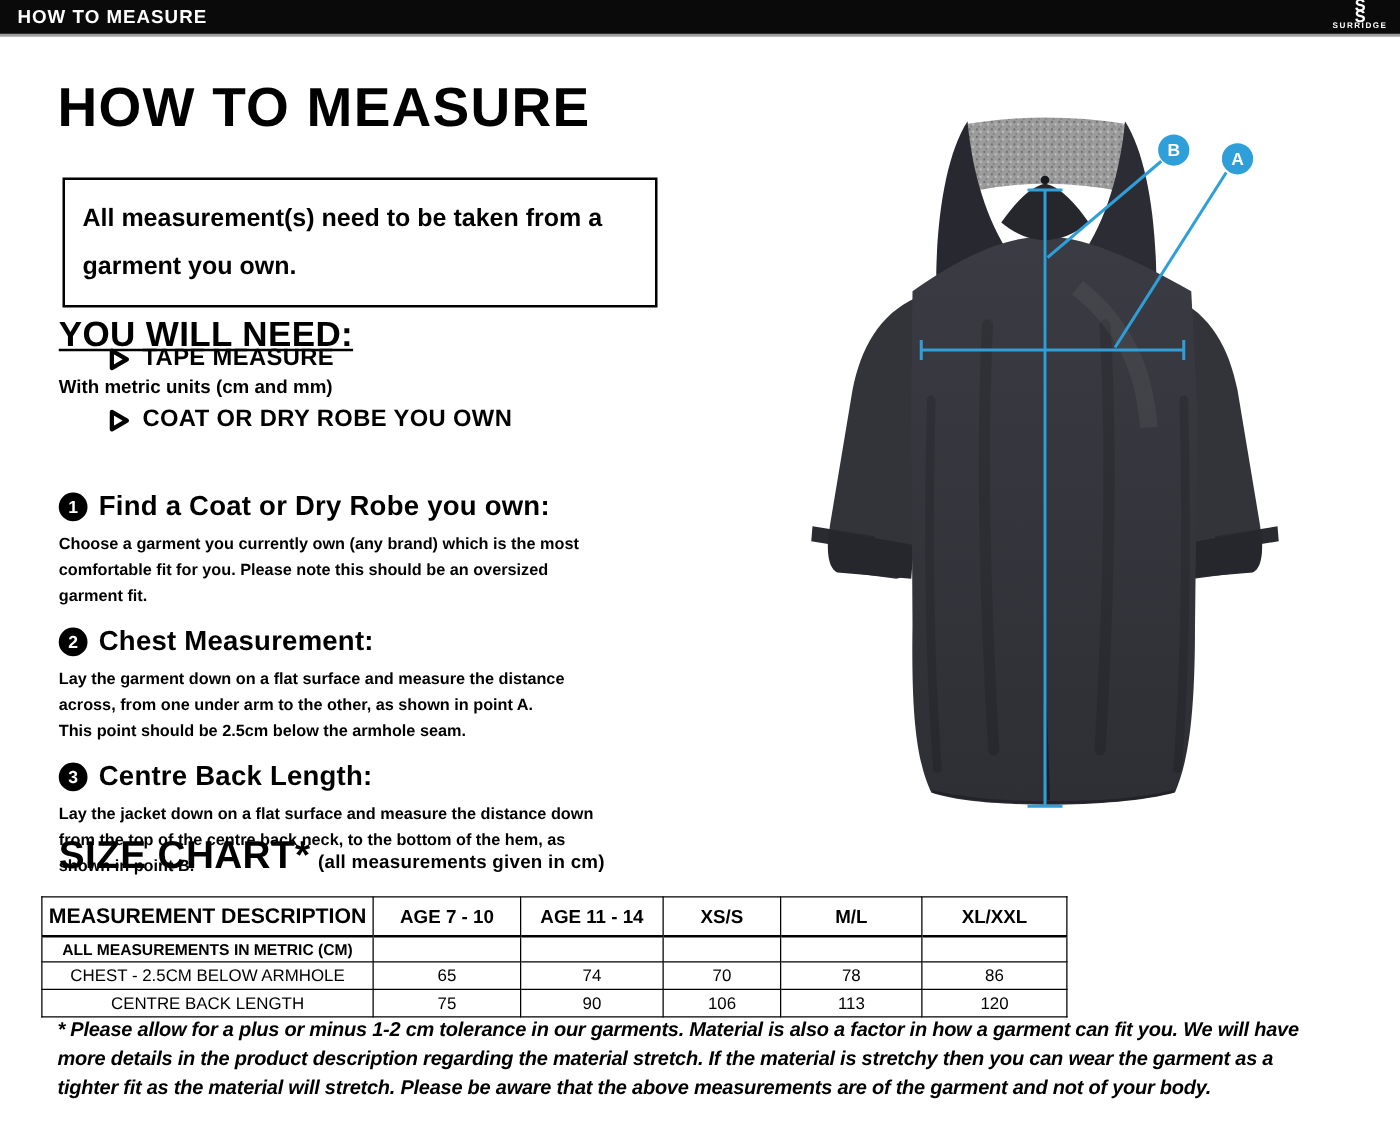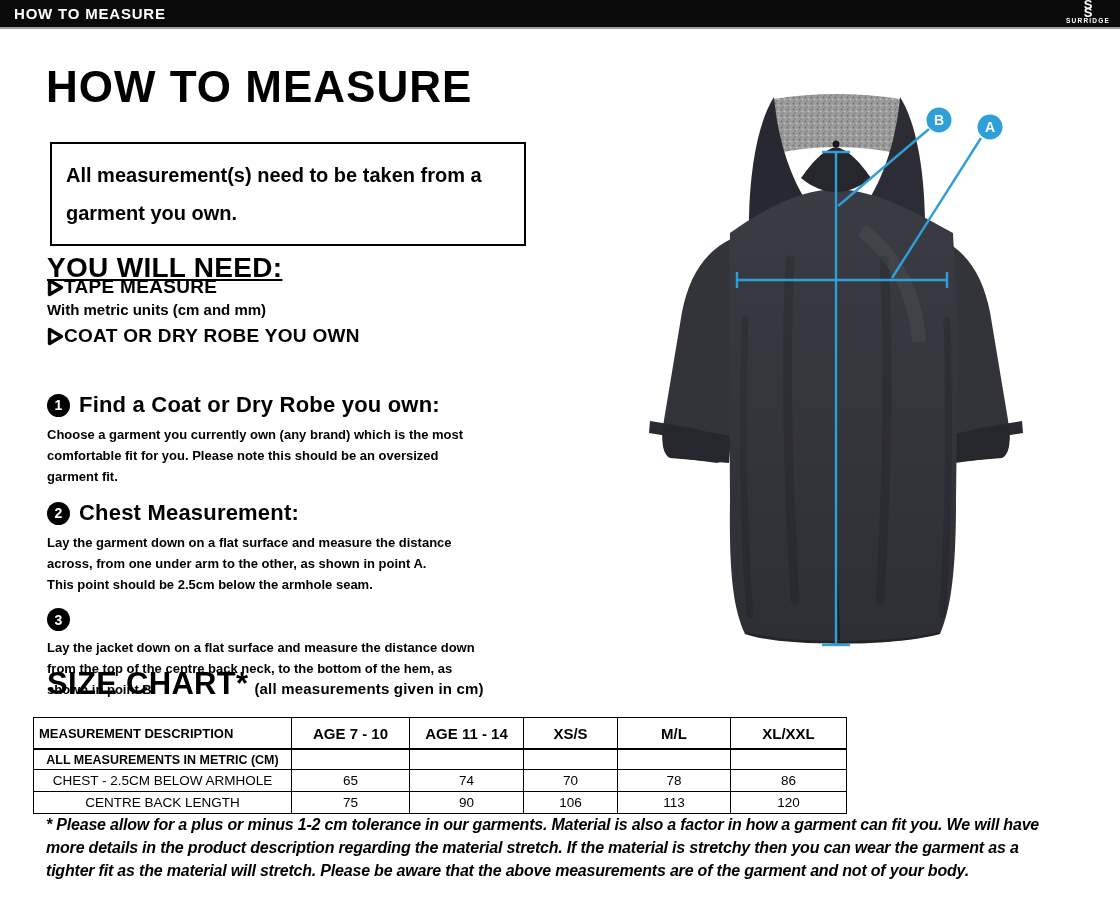--- a/index.html
+++ b/index.html
@@ -27,21 +27,21 @@
   .notice-box{
     position:absolute;left:50px;top:142px;width:446px;border:2.5px solid #000;
     padding:12px 12px 12px 14px;
   }
   .notice-text{font-size:20px;font-weight:700;line-height:38px;}
   .ywn-head{
     position:absolute;left:47px;top:252px;font-size:28px;font-weight:800;letter-spacing:.3px;text-decoration:underline;
   }
   .need-list{position:absolute;left:47px;top:276px;width:560px;}
   .need-item{margin-bottom:6px;}
-  .need-title-row{display:flex;align-items:center;gap:0;}
+  .need-title-row{display:flex;align-items:center;gap:10px;margin-left:40px;}
   .tri-icon{width:17px;height:19px;flex:0 0 auto;}
   .need-title{font-size:19px;font-weight:800;letter-spacing:.3px;}
   .need-desc{font-size:15px;font-weight:700;line-height:19px;margin:2px 0 6px 0;}
   .steps{position:absolute;left:47px;top:392px;width:560px;}
   .step{margin-bottom:13px;}
   .step-head{display:flex;align-items:center;gap:9px;margin-bottom:6px;}
   .badge{
     width:23px;height:23px;border-radius:50%;background:#000;color:#fff;flex:0 0 auto;
     display:flex;align-items:center;justify-content:center;font-size:14px;font-weight:800;
   }
@@ -50,21 +50,21 @@
   .size-chart-head{
     position:absolute;left:47px;top:666px;font-size:31px;font-weight:800;letter-spacing:.3px;
   }
   .size-chart-sub{font-size:15px;font-weight:800;letter-spacing:.2px;margin-left:6px;}
   
   .sizetable{
     position:absolute;left:33px;top:717px;border-collapse:collapse;table-layout:fixed;
   }
   .sizetable th,.sizetable td{border:1.5px solid #000;padding:0 5px;overflow:hidden;white-space:nowrap;}
   .sizetable thead th{font-size:15px;font-weight:700;text-align:center;height:30px;border-bottom:2px solid #000;}
-  .sizetable thead th.c0{font-size:13px;text-align:left;}
+  .sizetable thead th.c0{font-size:17px;text-align:left;}
   .sizetable tbody td{font-size:13.5px;font-weight:400;text-align:center;height:21px;}
   .sizetable tbody td.c0{text-align:center;}
   .sizetable tbody tr.metric-row td{height:19px;}
   .sizetable tbody tr.metric-row td.c0{font-size:12.5px;font-weight:700;}
   
   .footnote{
     position:absolute;left:46px;top:813px;width:1048px;
     font-size:16px;font-weight:700;font-style:italic;line-height:23px;letter-spacing:-0.2px;
   }
   
@@ -120,20 +120,21 @@
   <div class="step">
     <div class="step-head">
       <span class="badge">2</span>
       <span class="step-title">Chest Measurement:</span>
     </div>
     <div class="step-desc">Lay the garment down on a flat surface and measure the distance<br>across, from one under arm to the other, as shown in point A.<br>This point should be 2.5cm below the armhole seam.</div>
   </div>
   <div class="step">
     <div class="step-head">
       <span class="badge">3</span>
+      <span class="step-title">Centre Back Length:</span>
     </div>
     <div class="step-desc">Lay the jacket down on a flat surface and measure the distance down<br>from the top of the centre back neck, to the bottom of the hem, as<br>shown in point B.</div>
   </div>
 </div>
 
 <div class="size-chart-head">
   <span>SIZE CHART*</span><span class="size-chart-sub">(all measurements given in cm)</span>
 </div>
 
 <table class="sizetable">

